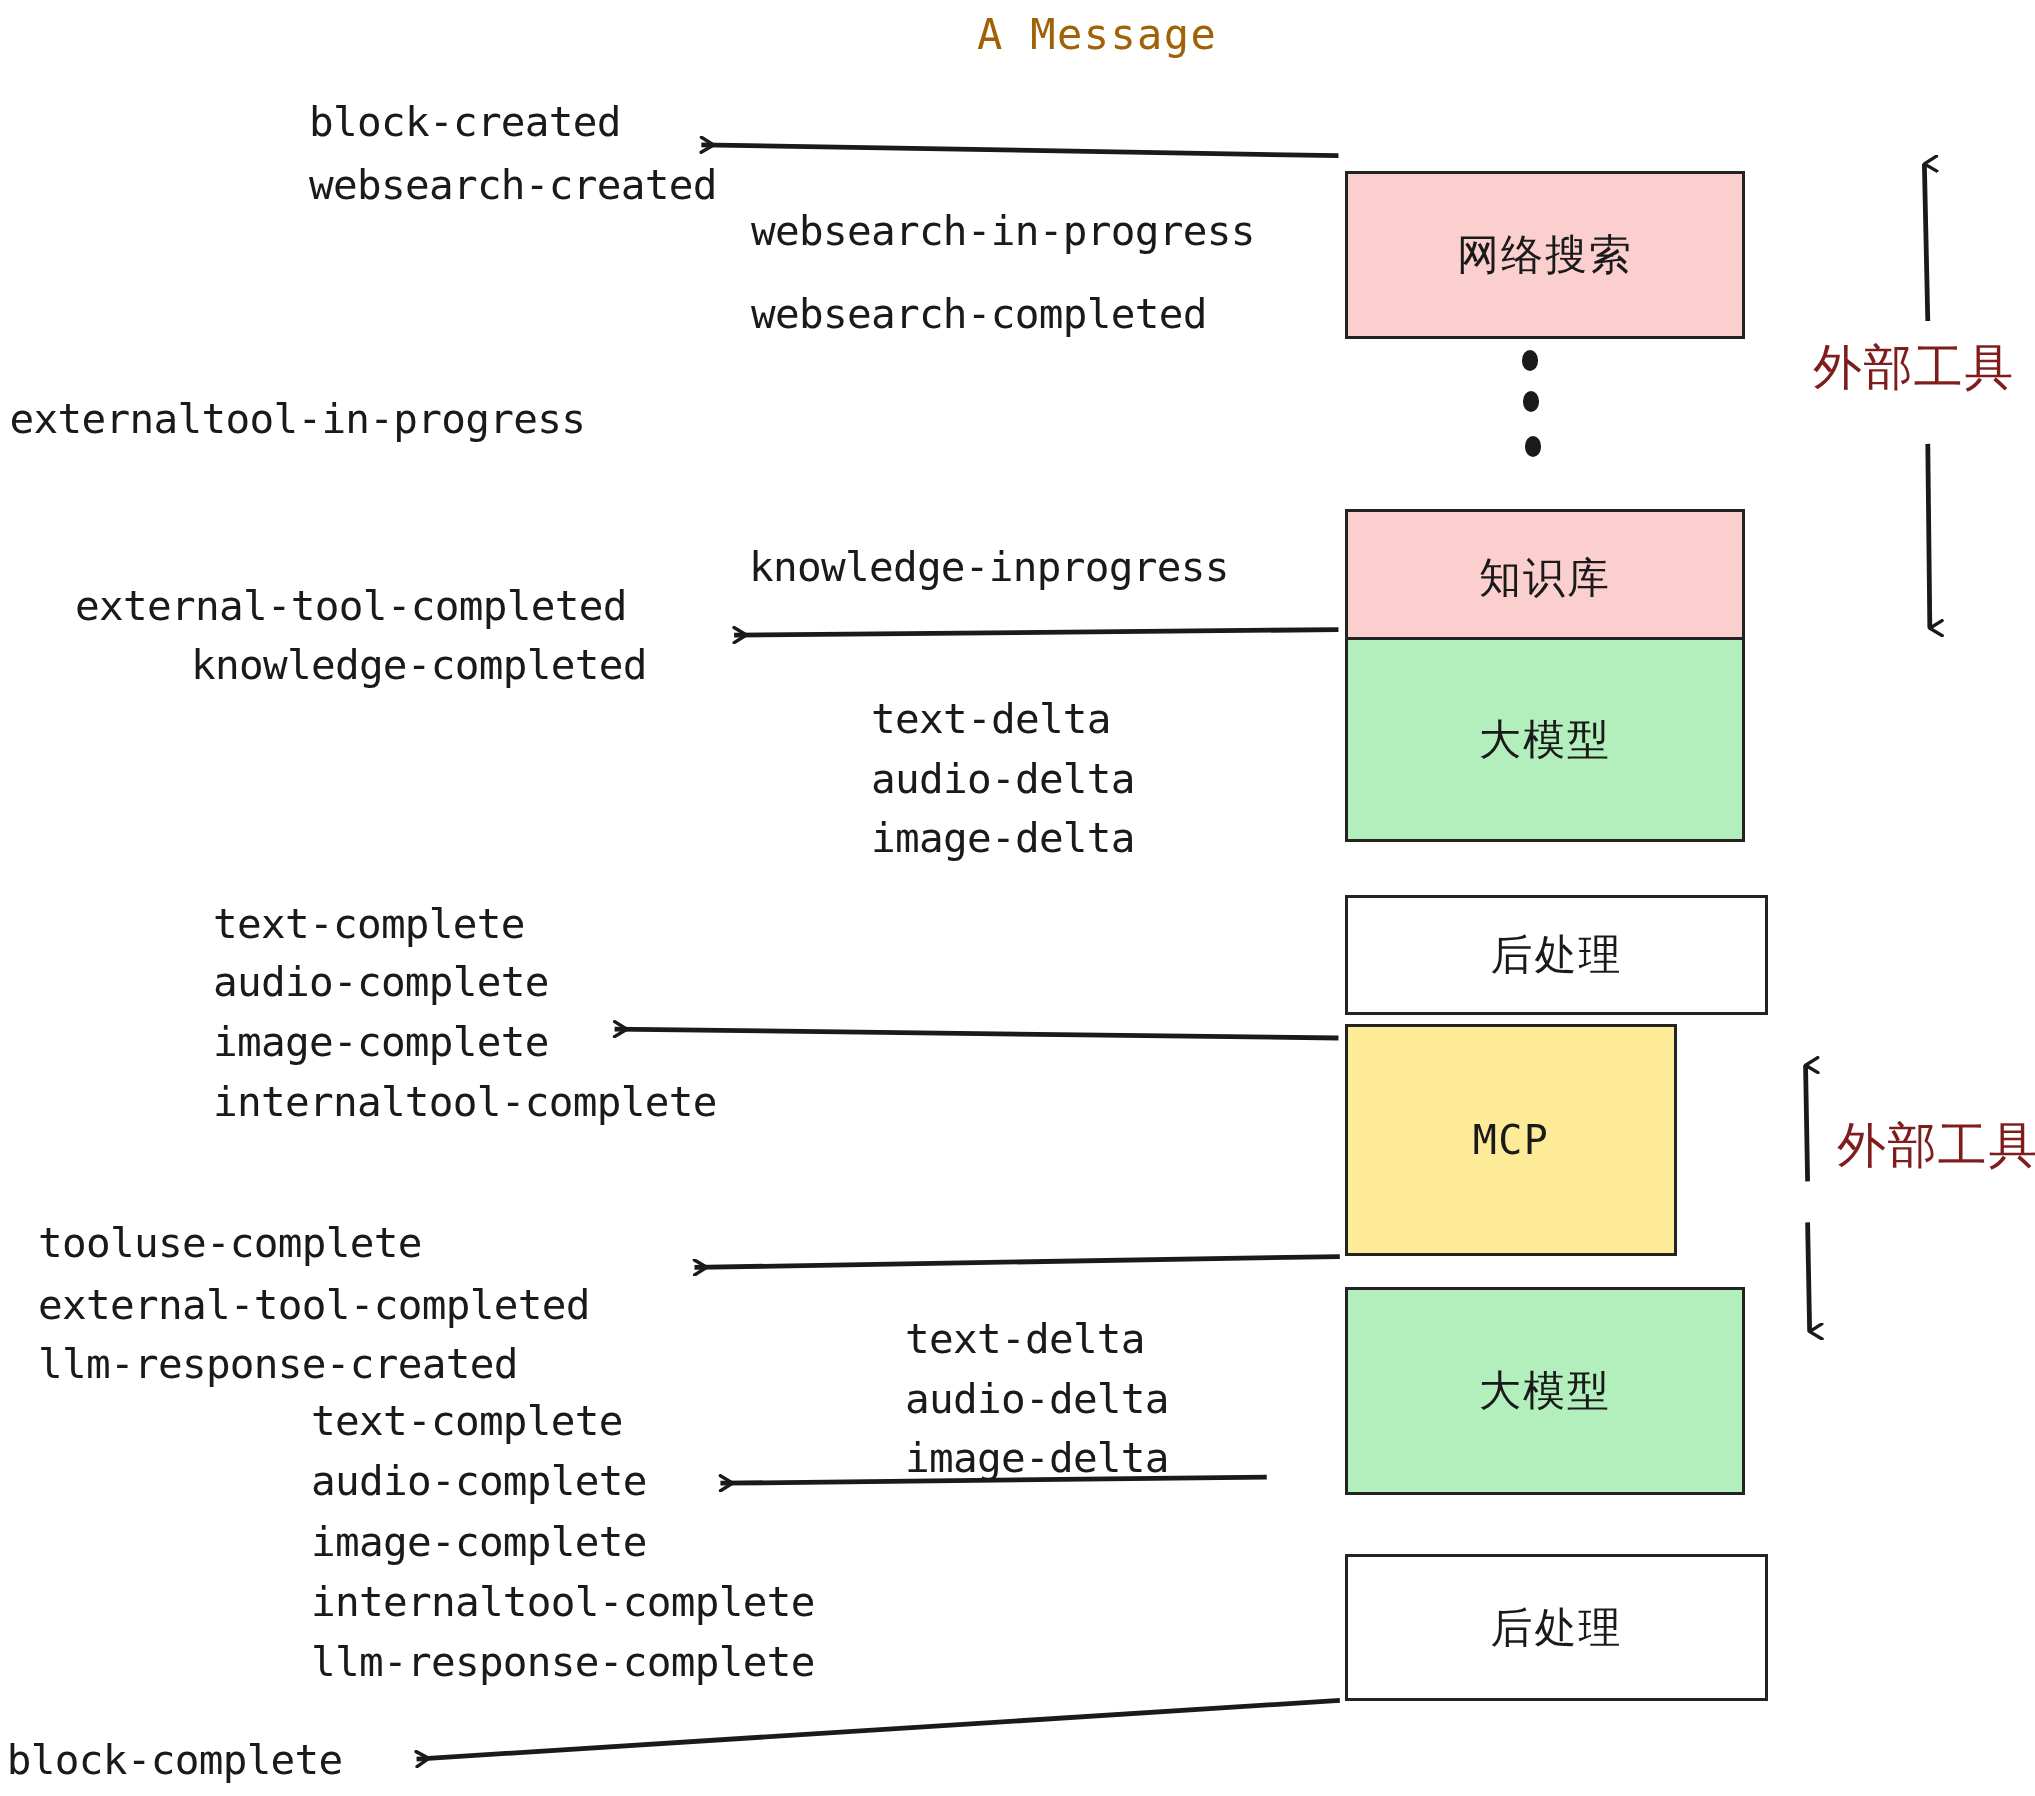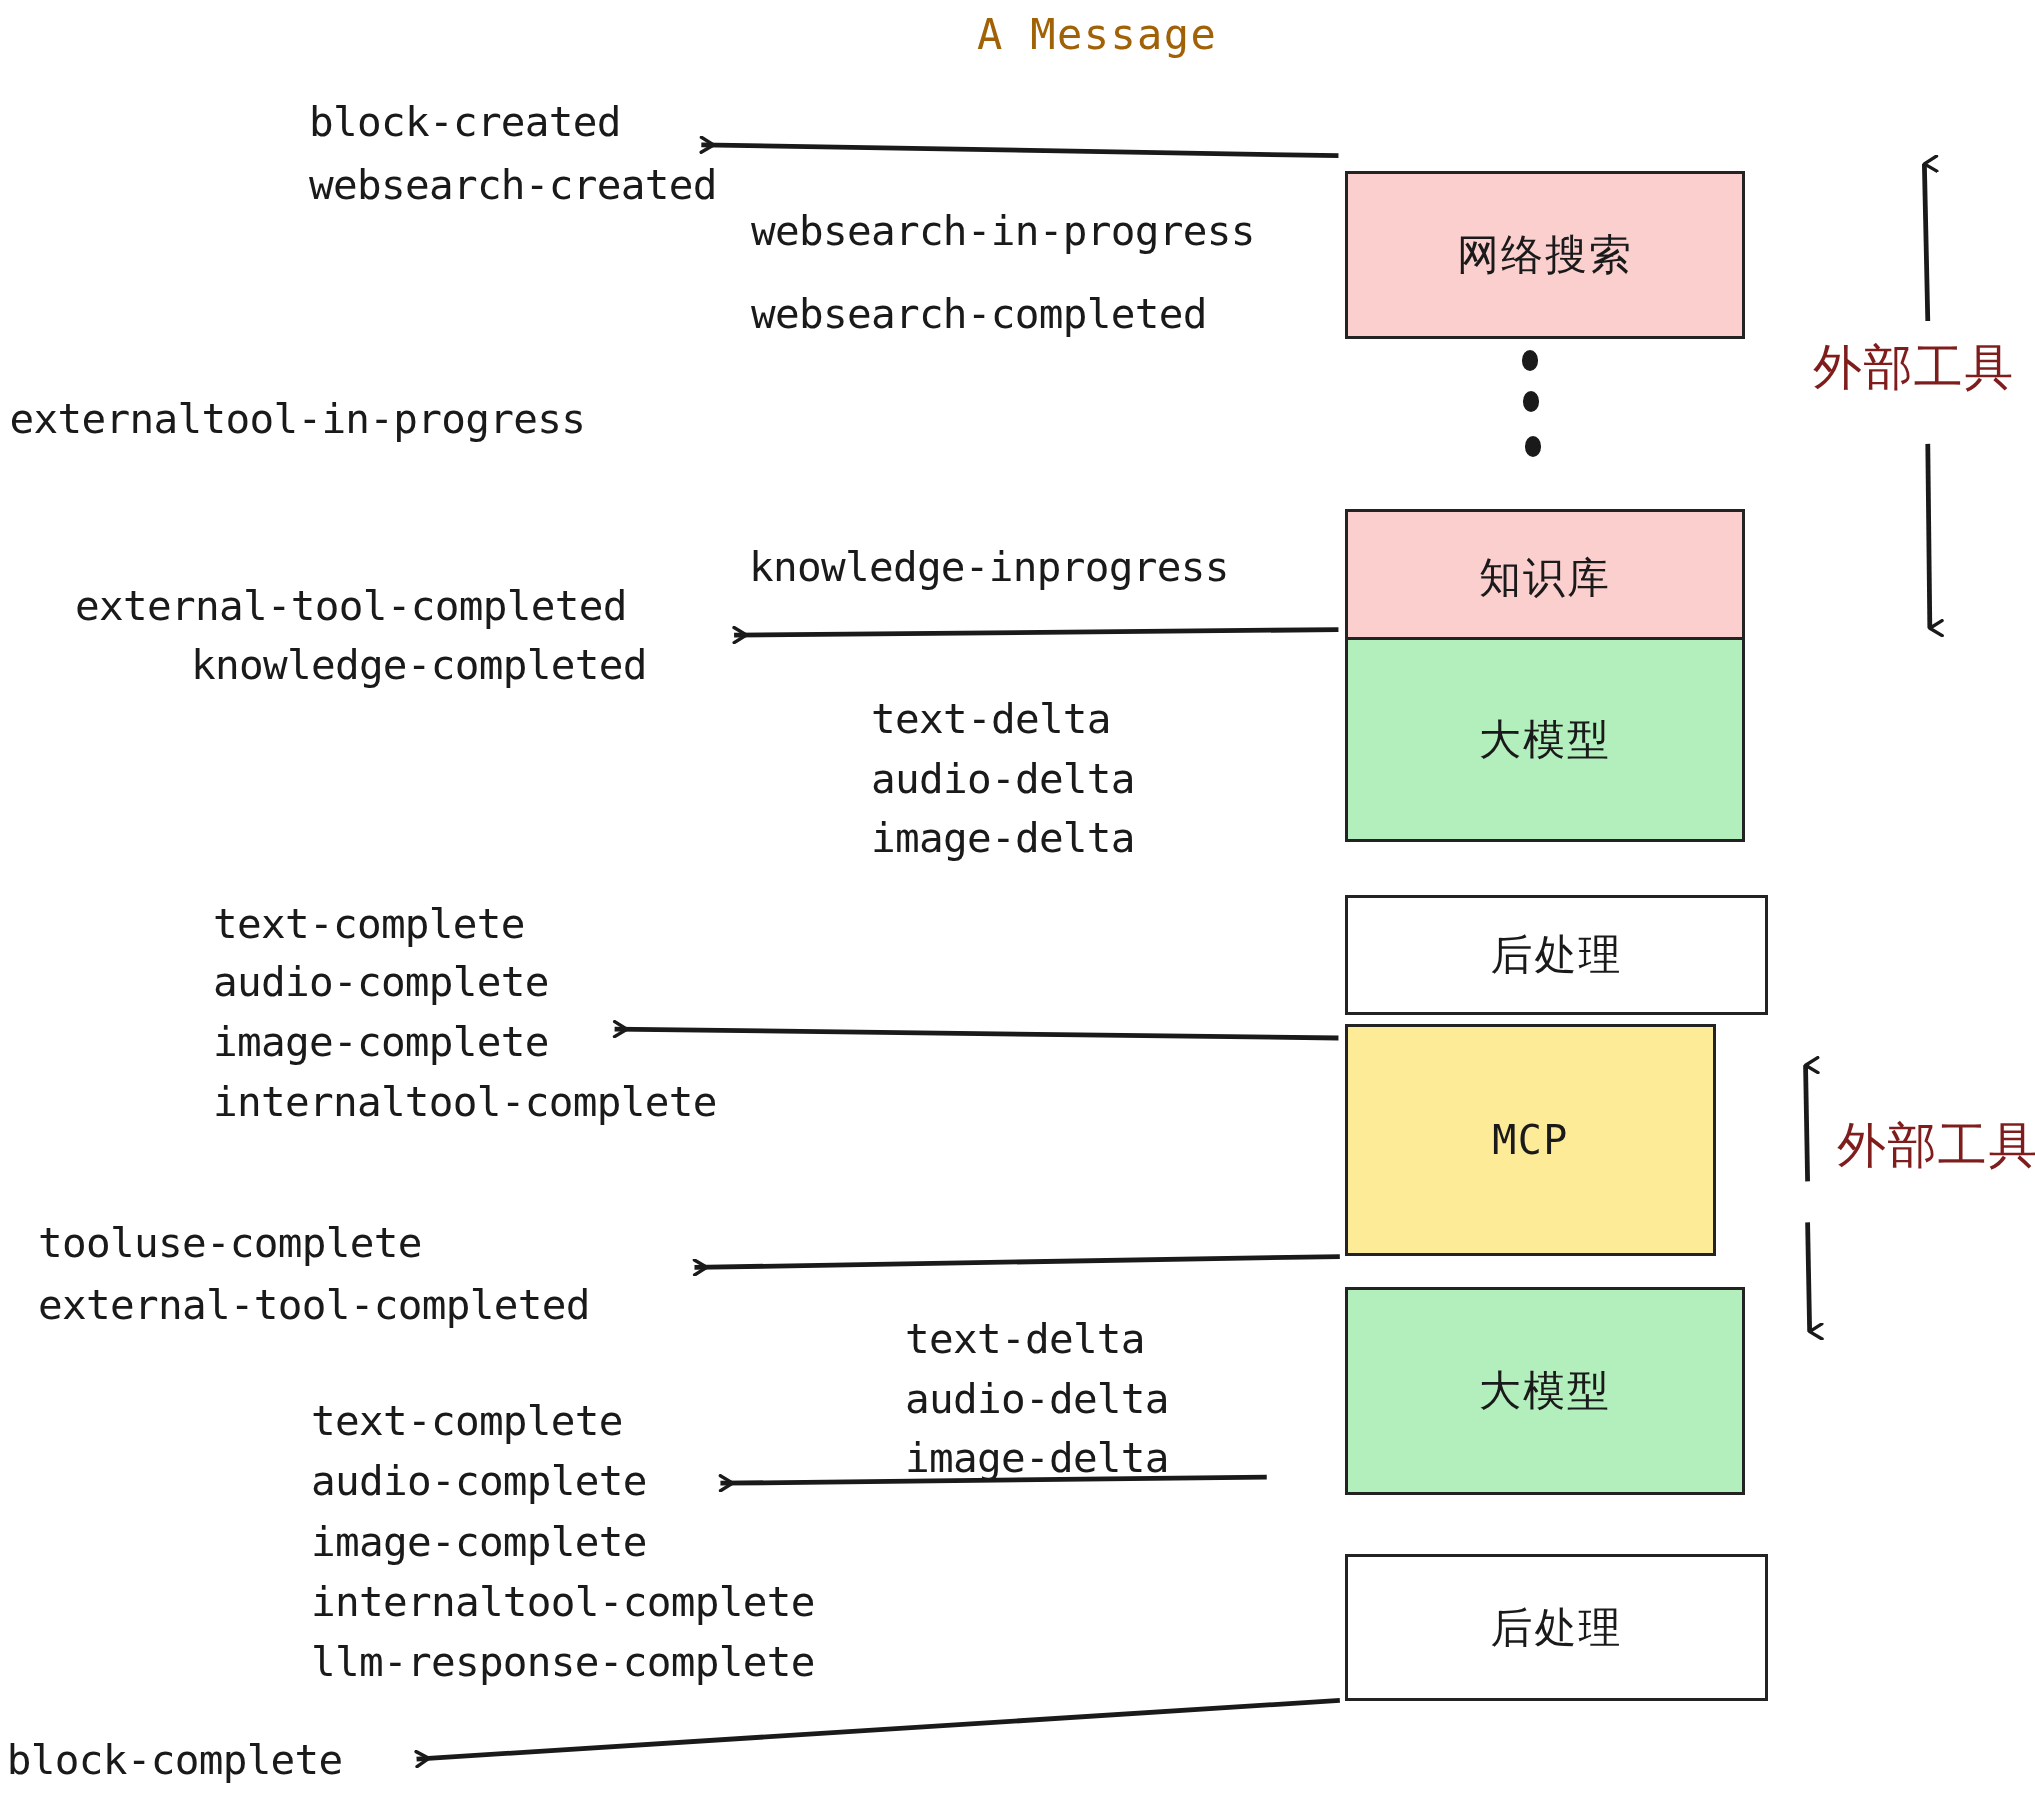--- a/index.html
+++ b/index.html
@@ -126,21 +126,21 @@
   </div>
 
   <div class="node" style="left:1345px; top:637px; width:400px; height:205px; background:#b2efbc;">
     <span class="boxlabel">大模型</span>
   </div>
 
   <div class="node" style="left:1345px; top:895px; width:423px; height:120px; background:#ffffff;">
     <span class="boxlabel">后处理</span>
   </div>
 
-  <div class="node" style="left:1345px; top:1024px; width:371px; height:232px; background:#fdeb98;">
+  <div class="node" style="left:1345px; top:1024px; width:332px; height:232px; background:#fdeb98;">
     <span class="boxlabel latin">MCP</span>
   </div>
 
   <div class="node" style="left:1345px; top:1287px; width:400px; height:208px; background:#b2efbc;">
     <span class="boxlabel">大模型</span>
   </div>
 
   <div class="node" style="left:1345px; top:1554px; width:423px; height:147px; background:#ffffff;">
     <span class="boxlabel">后处理</span>
   </div>
@@ -169,20 +169,21 @@
   <div class="evt" style="left:871px; top:755px;">audio-delta</div>
   <div class="evt" style="left:871px; top:814px;">image-delta</div>
 
   <div class="evt" style="left:213px;  top:900px;">text-complete</div>
   <div class="evt" style="left:213px;  top:958px;">audio-complete</div>
   <div class="evt" style="left:213px;  top:1018px;">image-complete</div>
   <div class="evt" style="left:213px;  top:1078px;">internaltool-complete</div>
 
   <div class="evt" style="left:38px;   top:1219px;">tooluse-complete</div>
   <div class="evt" style="left:38px;  top:1281px;">external-tool-completed</div>
+  <div class="evt" style="left:38px;   top:1340px;">llm-response-created</div>
   <div class="evt" style="left:311px;  top:1397px;">text-complete</div>
   <div class="evt" style="left:311px;  top:1457px;">audio-complete</div>
   <div class="evt" style="left:311px;  top:1518px;">image-complete</div>
   <div class="evt" style="left:311px;  top:1578px;">internaltool-complete</div>
   <div class="evt" style="left:311px;  top:1638px;">llm-response-complete</div>
 
   <div class="evt" style="left:905px; top:1315px;">text-delta</div>
   <div class="evt" style="left:905px; top:1375px;">audio-delta</div>
   <div class="evt" style="left:905px; top:1434px;">image-delta</div>
 

